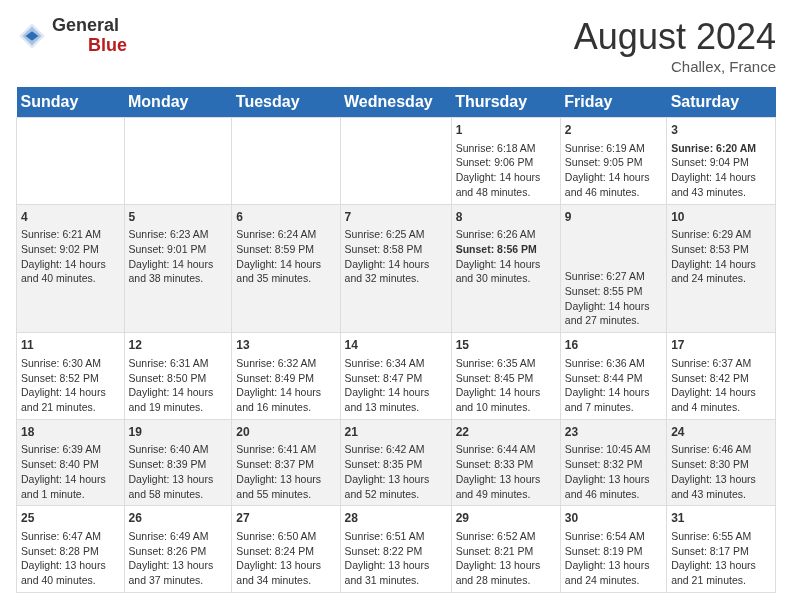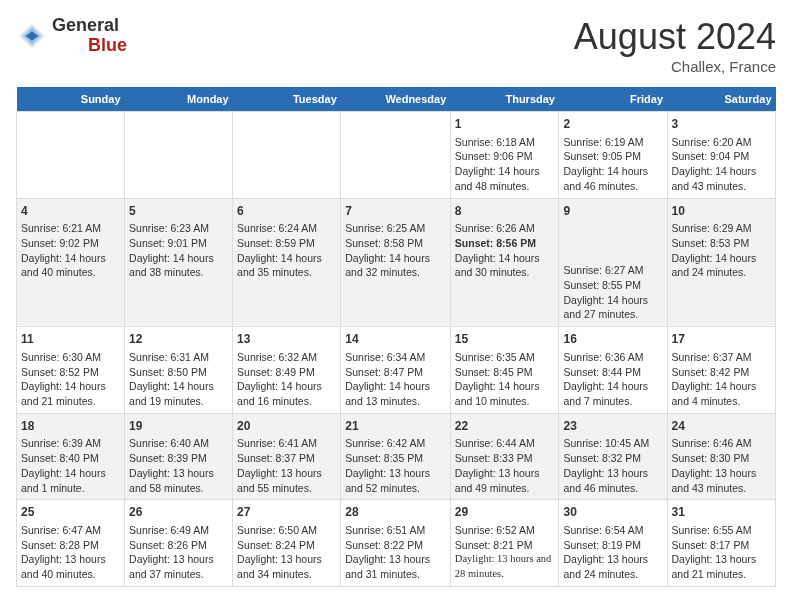--- a/index.html
+++ b/index.html
@@ -49,23 +49,23 @@
       width: 100%;
       border-collapse: collapse;
       font-size: 11px;
     }
     thead tr {
       background: #2a6db5;
       color: #fff;
     }
     thead th {
       padding: 6px 4px;
-      text-align: right;
+      text-align: left;
       font-weight: bold;
-      font-size: 11px;
+      font-size: 16px;
     }
     tbody tr:nth-child(odd) {
       background: #fff;
     }
     tbody tr:nth-child(even) {
       background: #f2f2f2;
     }
     tbody td {
       padding: 4px 4px;
       vertical-align: top;
@@ -130,21 +130,21 @@
           <span style="display: block;">Daylight: 14 hours and 48 minutes.</span>
         </td>
         <td>
           <span class="day-num">2</span>
           <span style="display: block;">Sunrise: 6:19 AM</span>
           <span style="display: block;">Sunset: 9:05 PM</span>
           <span style="display: block;">Daylight: 14 hours and 46 minutes.</span>
         </td>
         <td>
           <span class="day-num">3</span>
-          <span style="display: block;">Sunrise: 6:20 AM</span>
+          <span style="display: block; font-weight: bold;">Sunrise: 6:20 AM</span>
           <span style="display: block;">Sunset: 9:04 PM</span>
           <span style="display: block;">Daylight: 14 hours and 43 minutes.</span>
         </td>
       </tr>
       <tr>
         <td>
           <span class="day-num">4</span>
           <span style="display: block;">Sunrise: 6:21 AM</span>
           <span style="display: block;">Sunset: 9:02 PM</span>
           <span style="display: block;">Daylight: 14 hours and 40 minutes.</span>
@@ -296,21 +296,21 @@
         <td>
           <span class="day-num">28</span>
           <span style="display: block;">Sunrise: 6:51 AM</span>
           <span style="display: block;">Sunset: 8:22 PM</span>
           <span style="display: block;">Daylight: 13 hours and 31 minutes.</span>
         </td>
         <td>
           <span class="day-num">29</span>
           <span style="display: block;">Sunrise: 6:52 AM</span>
           <span style="display: block;">Sunset: 8:21 PM</span>
-          <span style="display: block; font-family: Liberation Serif, serif;">Daylight: 13 hours and 28 minutes.</span>
+          <span style="display: block;">Daylight: 13 hours and 28 minutes.</span>
         </td>
         <td>
           <span class="day-num">30</span>
           <span style="display: block;">Sunrise: 6:54 AM</span>
           <span style="display: block;">Sunset: 8:19 PM</span>
           <span style="display: block;">Daylight: 13 hours and 24 minutes.</span>
         </td>
         <td>
           <span class="day-num">31</span>
           <span style="display: block;">Sunrise: 6:55 AM</span>

